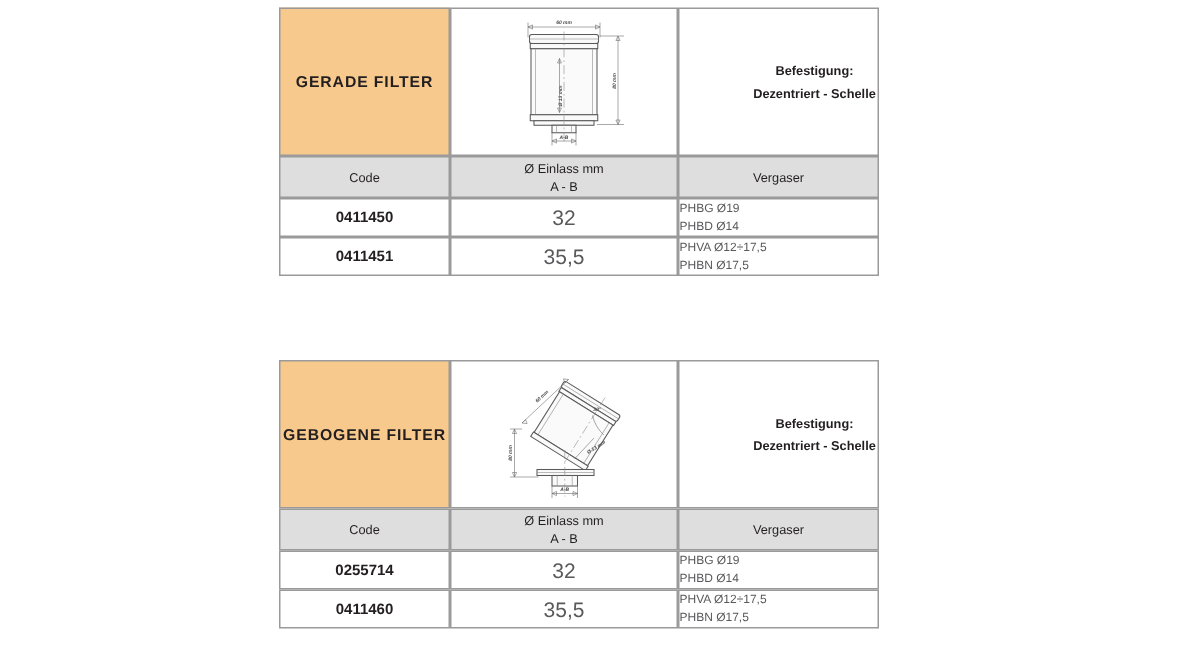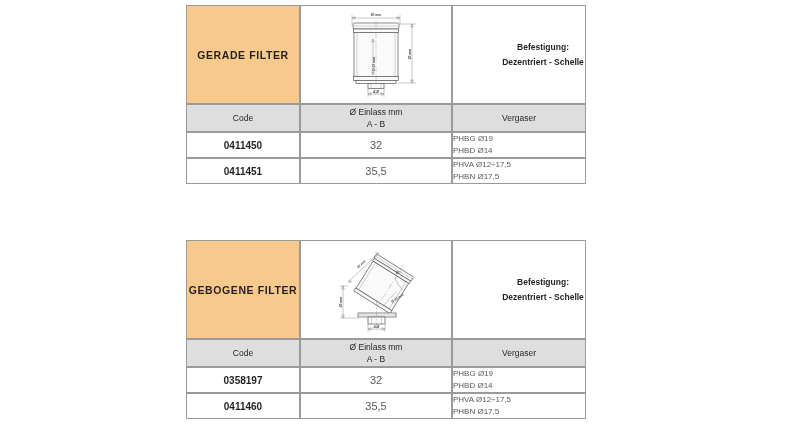--- a/index.html
+++ b/index.html
@@ -100,21 +100,21 @@
   .data-row.tall td { height: 25px; }
 
   .cell-code {
     text-align: center;
     font-size: 10px;
     font-weight: bold;
     color: #231f20;
   }
   .cell-size {
     text-align: center;
-    font-size: 11px;
+    font-size: 14px;
     color: #58595b;
   }
   .cell-carb {
     text-align: left;
     padding-left: 4px;
     font-size: 8px;
     color: #58595b;
     line-height: 1.5;
   }
   .cell-carb .carb-line { display: block; }
@@ -284,21 +284,21 @@
       <tr class="header-row">
         <td>Code</td>
         <td>
           <span>Ø Einlass mm</span>
           <span class="hdr-sub">A - B</span>
         </td>
         <td>Vergaser</td>
       </tr>
 
       <tr class="data-row tall">
-        <td class="cell-code">0358197</td>
+        <td class="cell-code">0255714</td>
         <td class="cell-size">32</td>
         <td class="cell-carb">
           <span class="carb-line">PHBG Ø19</span>
           <span class="carb-line">PHBD Ø14</span>
         </td>
       </tr>
 
       <tr class="data-row tall">
         <td class="cell-code">0411460</td>
         <td class="cell-size">35,5</td>

